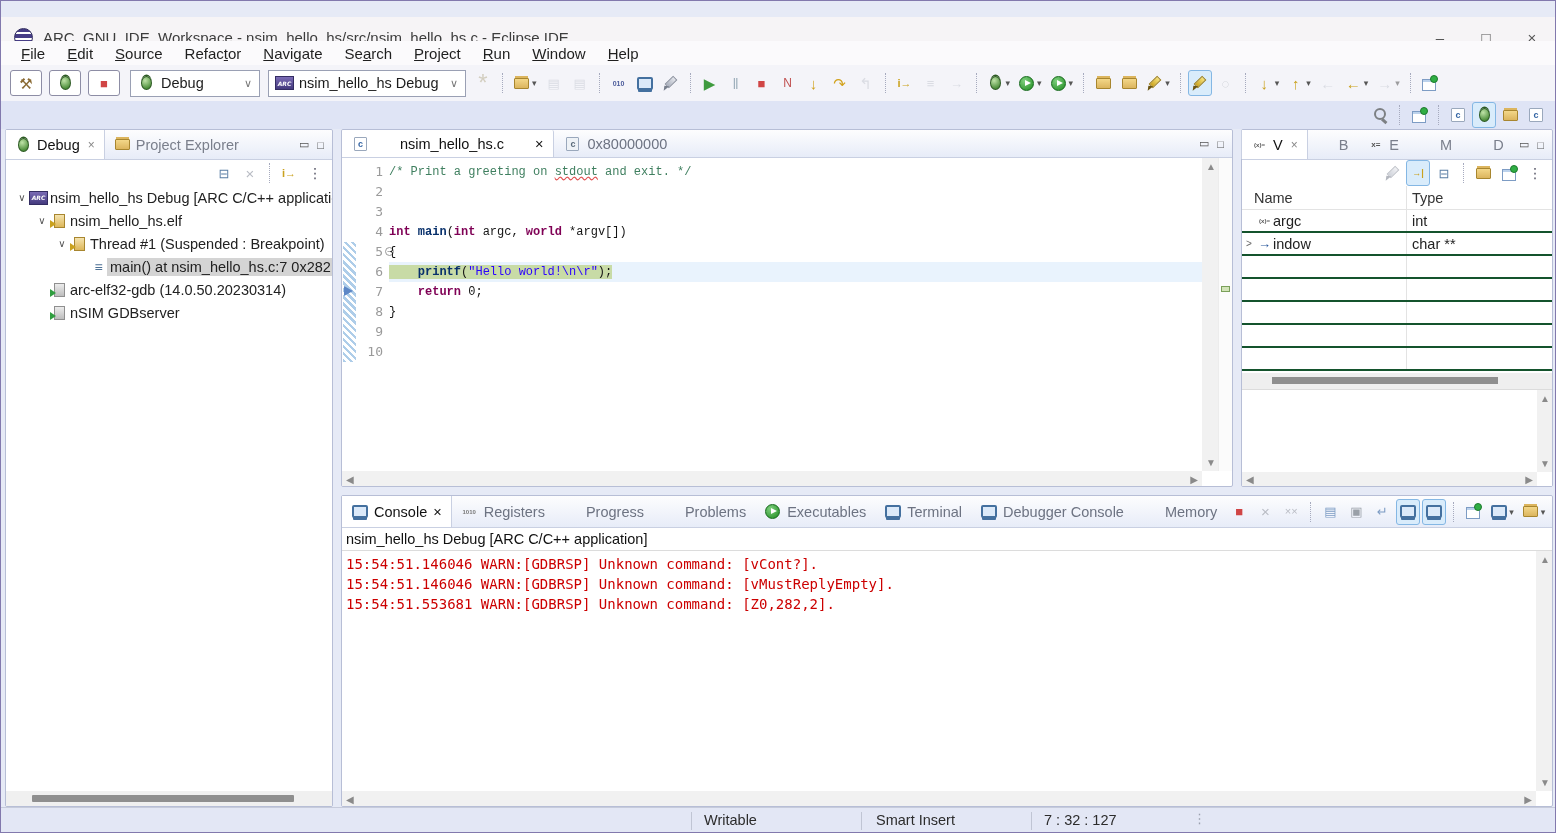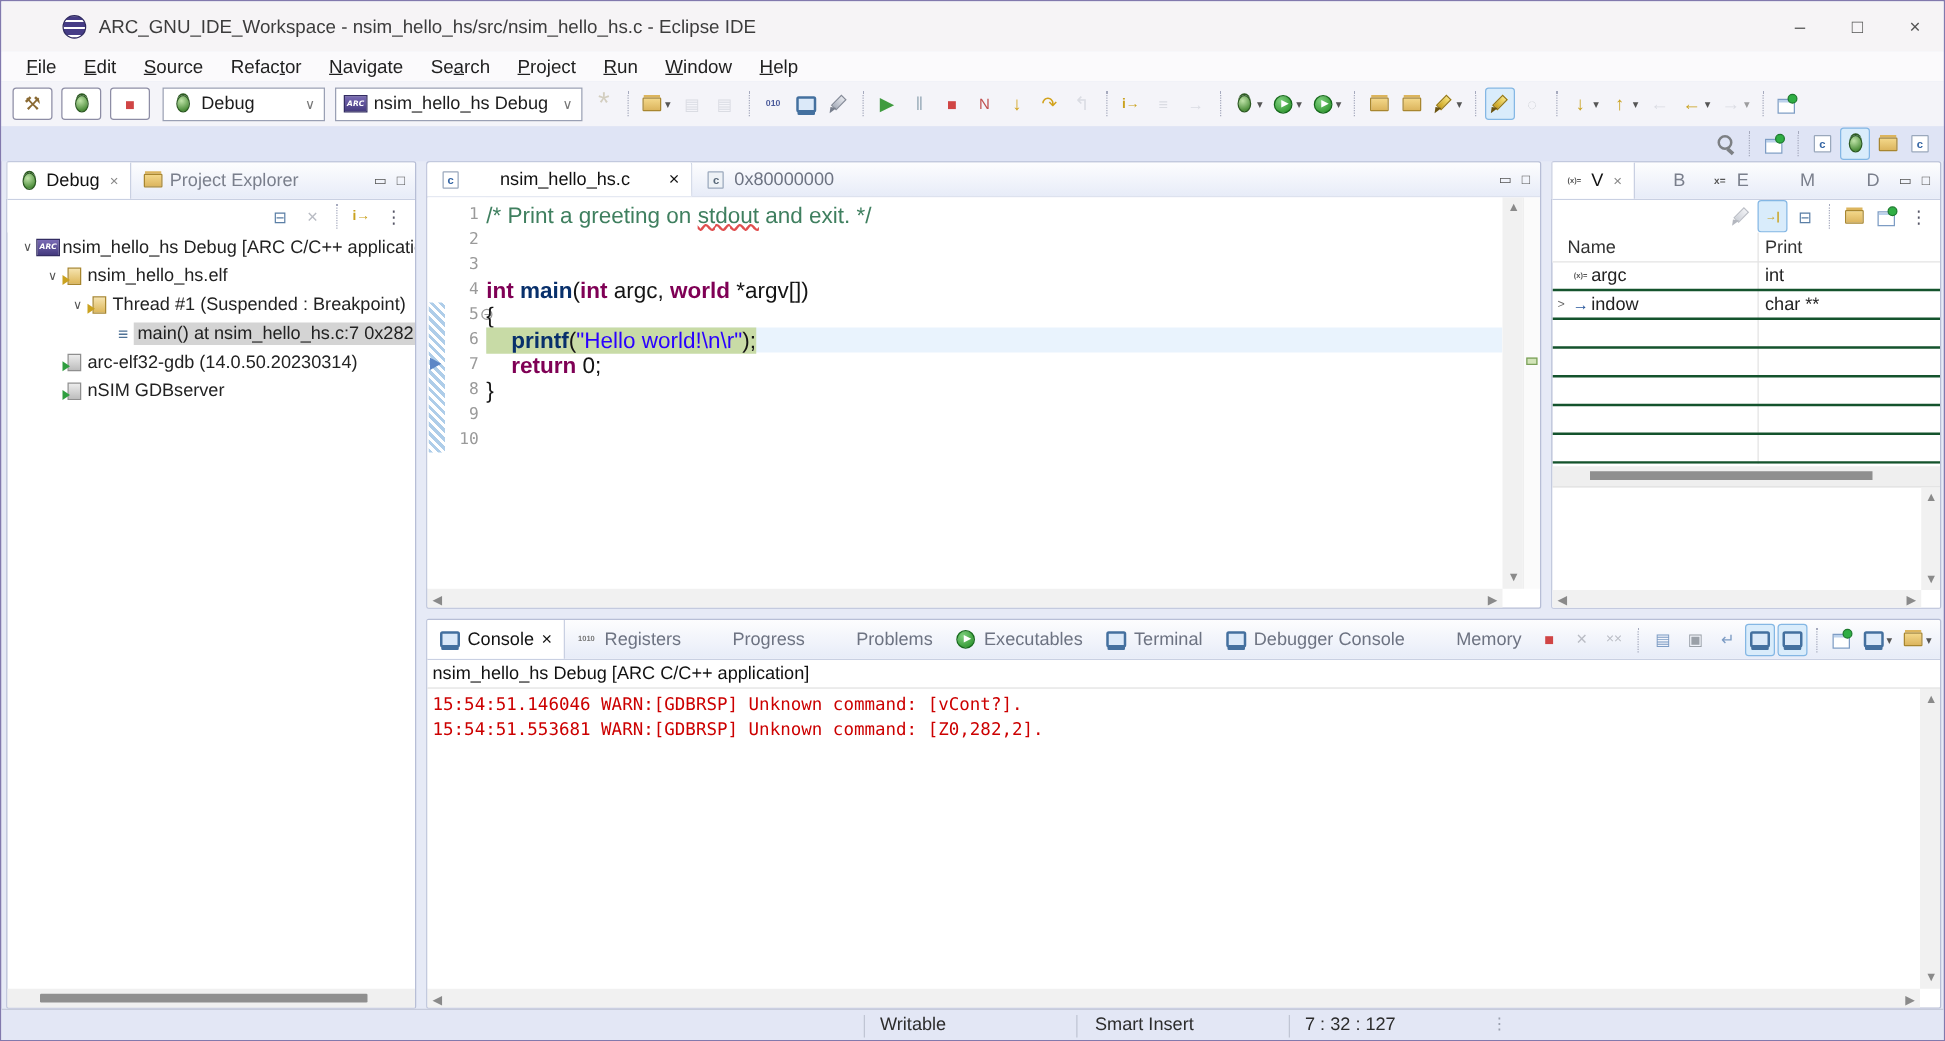--- a/index.html
+++ b/index.html
@@ -1,20 +1,20 @@
 <!DOCTYPE html>
 <html><head>
 <meta charset="utf-8">
 <style>
   html,body{margin:0;padding:0;background:#cfd3e0;}
   *{box-sizing:border-box;}
   .win{position:relative;width:1556px;height:833px;background:#e6eaf6;border:1px solid #8279ad;
        font-family:"Liberation Sans",sans-serif;font-size:14px;color:#222;overflow:hidden;}
   
-  .titlebar{position:absolute;left:0;top:0;width:100%;height:40px;background:#f6f4f6;display:flex;align-items:center;padding-left:36px;}
+  .titlebar{position:absolute;left:0;top:16px;width:100%;height:40px;background:#f6f4f6;display:flex;align-items:center;}
   .ec-logo{width:19px;height:19px;border-radius:50%;margin-left:13px;
      background:repeating-linear-gradient(180deg,#463c86 0 3px,#ffffff 3px 4.6px,#463c86 4.6px 6px);
      border:1px solid #2f2a5e;}
   .title{margin-left:10px;color:#3c3c3c;font-size:15px;}
   .wbtns{margin-left:auto;display:flex;height:100%;}
   .wbtn{width:46px;height:100%;display:flex;align-items:center;justify-content:center;color:#555;font-size:15px;}
   
   .menubar{position:absolute;left:0;top:40px;width:100%;height:24px;background:#fbfafc;display:flex;align-items:center;padding-left:10px;gap:2px;}
   .mi{padding:1px 10px;color:#1f1f1f;font-size:15px;}
   .mi u{text-decoration:underline;}
@@ -78,21 +78,21 @@
   .arrowL,.arrowR,.arrowU,.arrowD{position:absolute;color:#8a8a8a;font-size:10px;}
   
   .etabbar{position:absolute;left:0;top:0;right:0;height:28px;background:linear-gradient(#fdfdfe,#e7ecf8);border-bottom:1px solid #c9d0e2;display:flex;border-radius:2px 2px 0 0;}
   .etab{display:flex;align-items:center;gap:6px;padding:0 10px;font-size:14.5px;color:#6d7382;}
   .etab.active{background:#fff;color:#111;border-right:1px solid #c9d0e2;border-radius:2px 2px 0 0;gap:31px;}
   .edbody{position:absolute;left:0;top:28px;right:30px;bottom:15px;background:#fff;overflow:hidden;}
   .ruler{position:absolute;left:0;top:0;width:15px;bottom:0;background:#fff;}
   .hatch{position:absolute;left:1px;width:13px;background:repeating-linear-gradient(45deg,#aecde9 0 2.5px,#ffffff 2.5px 5px);}
   .ipointer{position:absolute;left:2px;width:0;height:0;border-left:9px solid #5d87c6;border-top:5.5px solid transparent;border-bottom:5.5px solid transparent;}
   .lncol{position:absolute;left:15px;top:0;width:32px;bottom:0;background:#fff;}
-  .code{position:absolute;left:47px;top:0;right:0;bottom:0;font-family:Liberation Sans, sans-serif;font-size:18px;}
+  .code{position:absolute;left:47px;top:0;right:0;bottom:0;font-family:Liberation Mono, monospace;font-size:12px;}
   .cl{height:20px;display:flex;align-items:center;white-space:pre;}
   .cl.cur{background:#e9f3fd;}
   .cl .exec{background:#c8dba6;}
   .lnnum{position:absolute;width:26px;text-align:right;color:#9a9a9a;font-family:"DejaVu Sans Mono",monospace;font-size:13px;height:20px;line-height:20px;}
   .fold{position:absolute;left:28px;width:9px;height:9px;border:1px solid #999;border-radius:50%;color:#777;font-size:8px;line-height:7px;text-align:center;background:#fff;}
   .tok-c{color:#3f7f5f;}
   .tok-csq{color:#3f7f5f;text-decoration:underline;text-decoration-style:wavy;text-decoration-color:#e04f4f;}
   .tok-k{color:#7f0055;font-weight:bold;}
   .tok-p{color:#141414;}
   .tok-str{color:#2a00ff;}
@@ -482,21 +482,21 @@
         </span>
         <span class="tbtn">
           <span class="ic ik-pin"></span>
         </span>
         <span class="tbtn">
           <span class="ic ik-glyph" style="color: rgb(85, 85, 102); font-size: 14px;">⋮</span>
         </span>
       </div>
     <div class="vhead">
       <span class="vcol1">Name</span>
-      <span style="padding-left:6px;">Print</span>
+      <span style="padding-left:6px;">Type</span>
     </div>
     <div class="vcoldiv"></div>
     <div class="varszone" id="var-rows">
         <div class="vrow">
           <span class="nm">
             <span class="chev" style="width: 14px; font-size: 10px; color: rgb(102, 102, 102); text-align: center;"></span>
             <span class="ic ik-text" style="color: rgb(85, 85, 85); font-size: 6px;">(x)=</span>
             <span>argc</span>
           </span>
           <span class="tp">int</span>
@@ -604,20 +604,21 @@
             <span class="dd">▾</span>
           </span>
           <span class="tbtn">
             <span class="ic ik-glyph" style="color: rgb(85, 85, 102); font-size: 10px;">▭</span>
           </span>
         </span>
       </div>
     <div class="clabel-row">nsim_hello_hs Debug [ARC C/C++ application]</div>
     <div class="cbody" id="con-body">
         <div class="cline">15:54:51.146046 WARN:[GDBRSP] Unknown command: [vCont?].</div>
+        <div class="cline">15:54:51.146046 WARN:[GDBRSP] Unknown command: [vMustReplyEmpty].</div>
         <div class="cline">15:54:51.553681 WARN:[GDBRSP] Unknown command: [Z0,282,2].</div>
       </div>
     <div class="cvscroll">
       <span class="arrowU" style="left:4px;top:3px;">▲</span>
       <span class="arrowD" style="left:4px;bottom:3px;">▼</span>
     </div>
     <div class="chscroll">
       <span class="arrowL" style="left:4px;top:3px;">◀</span>
       <span class="arrowR" style="right:4px;top:3px;">▶</span>
     </div>

